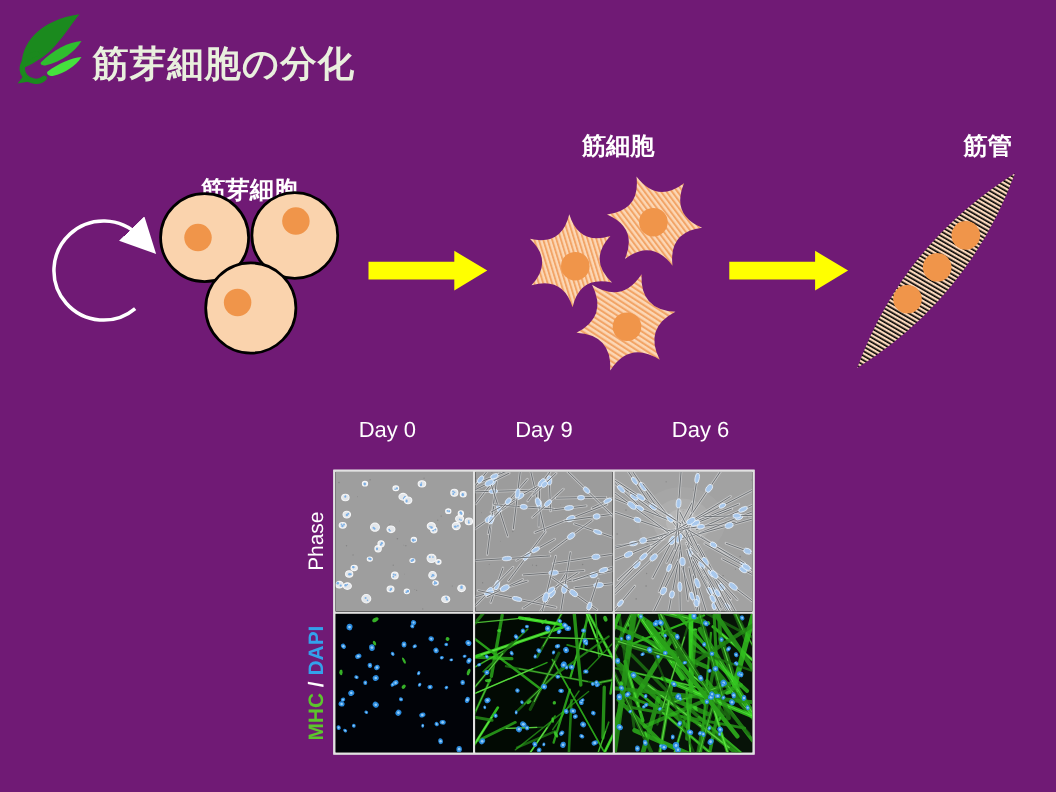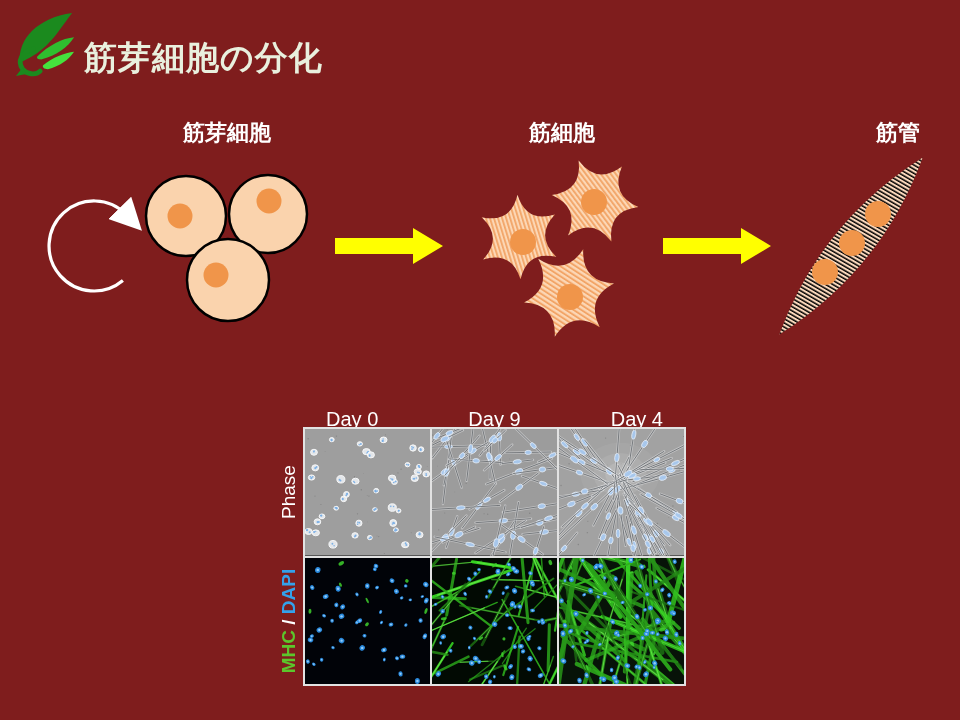--- a/index.html
+++ b/index.html
@@ -1,26 +1,26 @@
 <!DOCTYPE html>
 <html><head>
 <meta charset="utf-8">
 <style>
   html,body{margin:0;padding:0;background:#000;}
-  .slide{position:relative;width:960px;height:720px;background:#7f1d1d;overflow:hidden;
+  .slide{position:relative;width:960px;height:720px;background:#701a75;overflow:hidden;
          font-family:"Liberation Sans","DejaVu Sans",sans-serif;}
   .logo{position:absolute;left:14px;top:6px;width:62px;height:74px;}
   .title{position:absolute;left:84px;top:36px;font-size:33px;font-weight:bold;
          color:#E9F0DE;letter-spacing:1px;white-space:nowrap;}
   .stage-label{position:absolute;top:118px;font-size:22px;font-weight:bold;color:#fff;white-space:nowrap;}
-  #stage-myoblast{left:183px;}
+  #stage-myoblast{left:183px;margin-top:40px;}
   #stage-myocyte{left:529px;}
   #stage-myotube{left:829px;margin-left:47px;}
   .diagram-svg{position:absolute;left:0;top:0;width:960px;height:720px;}
-  .day-headers{position:absolute;left:303px;top:408px;width:383px;display:flex;gap:44px;}
+  .day-headers{position:absolute;left:303px;top:380px;width:383px;display:flex;gap:44px;}
   .day-headers span{flex:1;text-align:center;color:#fff;font-size:20px;font-weight:500;}
   .row-label{position:absolute;left:224px;width:130px;height:26px;line-height:26px;
              text-align:center;transform:rotate(-90deg);color:#fff;font-size:19px;white-space:nowrap;}
   #row-phase{top:479px;}
   #row-mhc{top:608px;font-weight:bold;}
   #row-mhc .mhc{color:#5CC62C;}
   #row-mhc .slash{color:#fff;}
   #row-mhc .dapi{color:#33A1EB;}
   .micro-grid{position:absolute;left:303px;top:427px;width:383px;height:259px;
               display:grid;grid-template-columns:repeat(3,1fr);grid-template-rows:1fr 1fr;
@@ -91,21 +91,21 @@
       <path d="M-114,0 Q0,-39 114,0 Q0,39 -114,0 Z" transform="translate(851,246) rotate(-51)" fill="url(#hatch2)"></path>
       <circle cx="825" cy="272" r="13" fill="#F0954A"></circle>
       <circle cx="852" cy="243" r="13" fill="#F0954A"></circle>
       <circle cx="878" cy="214" r="13" fill="#F0954A"></circle>
     </g>
   </svg>
 
   <div class="day-headers">
     <span>Day 0</span>
     <span>Day 9</span>
-    <span>Day 4</span>
+    <span>Day 6</span>
   </div>
 
   <div class="row-label" id="row-phase">Phase</div>
   <div class="row-label" id="row-mhc"><span class="mhc">MHC</span><span class="slash"> / </span><span class="dapi">DAPI</span></div>
 
   <div class="micro-grid">
     <div class="panel">
         <svg viewBox="0 0 127 128" preserveAspectRatio="none">
           <rect x="0" y="0" width="127" height="128" fill="#9e9e9e"></rect>
           <circle cx="64.97155517828651" cy="67.83314025402069" r="0.6040592820616439" fill="#4a4a4a" opacity="0.3"></circle>

